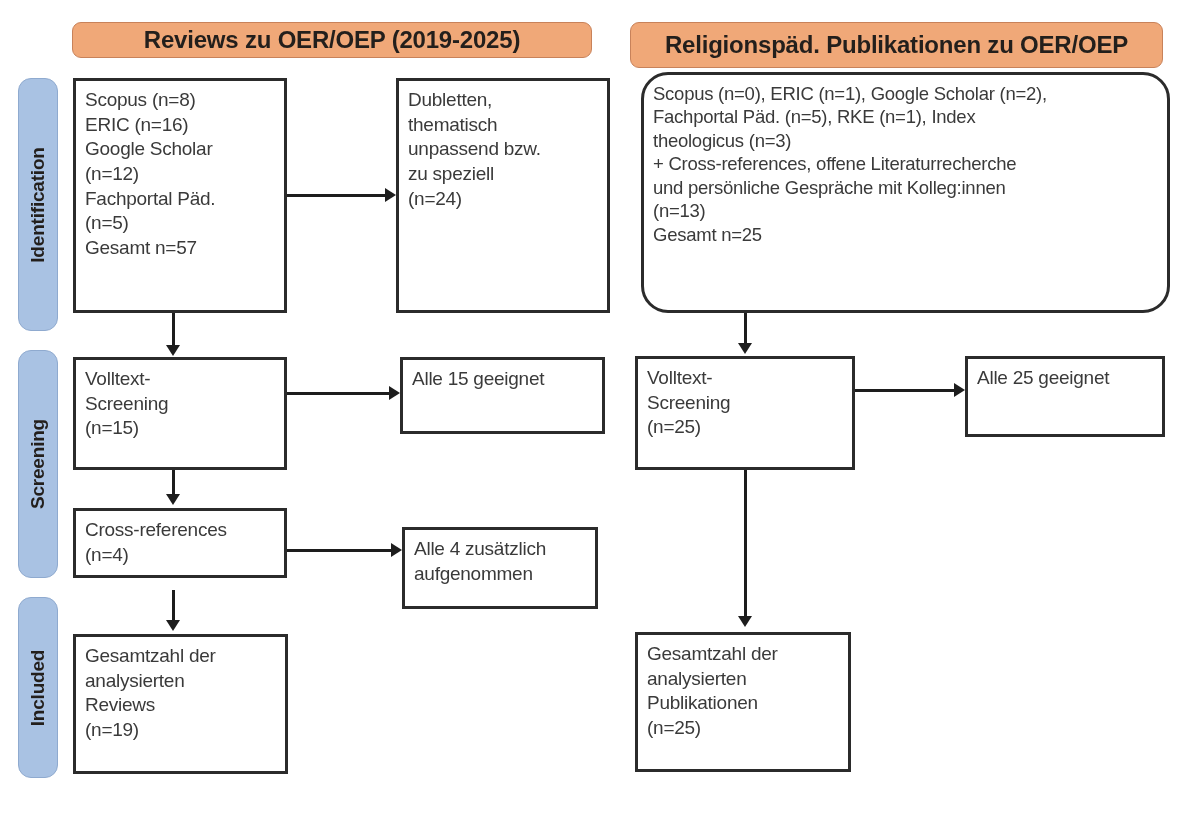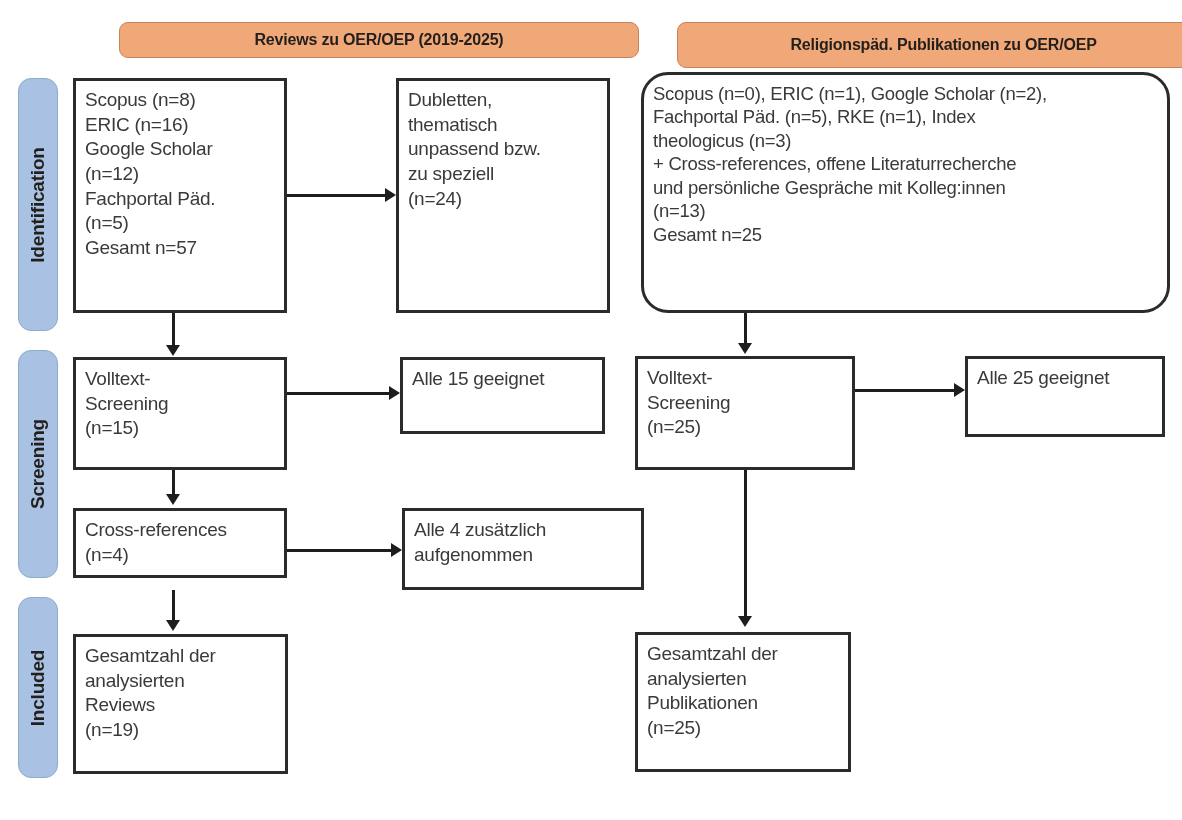--- a/index.html
+++ b/index.html
@@ -18,29 +18,28 @@
   }
 
   
   .col-header {
     position: absolute;
     box-sizing: border-box;
     background: #F0A878;
     border: 1px solid #C8825A;
     border-radius: 9px;
     color: #231f1c;
-    font-size: 16px;
+    font-size: 24px;
     font-weight: bold;
     letter-spacing: -0.2px;
     display: flex;
     align-items: center;
     justify-content: center;
     text-align: center;
     line-height: 1;
-    margin-left: 47px;
   }
 
   
   .stage-label {
     position: absolute;
     box-sizing: border-box;
     background: #A9C2E3;
     border: 1px solid #8FAACF;
     border-radius: 13px;
     display: flex;
@@ -160,21 +159,21 @@
   <div class="arrow-right" style="left:389px; top:386px;"></div>
 
   <div class="vline" style="left:172px; top:470px; height:26px;"></div>
   <div class="arrow-down" style="left:166px; top:494px;"></div>
 
   <div class="box" style="left:73px; top:508px; width:214px; height:70px;">
     <span class="ln">Cross-references</span>
     <span class="ln">(n=4)</span>
   </div>
 
-  <div class="box" style="left:402px; top:508px; width:242px; height:82px;">
+  <div class="box" style="left:402px; top:527px; width:196px; height:82px;">
     <span class="ln">Alle 4 zusätzlich</span>
     <span class="ln">aufgenommen</span>
   </div>
 
   <div class="hline" style="left:287px; top:549px; width:104px;"></div>
   <div class="arrow-right" style="left:391px; top:543px;"></div>
 
   <div class="vline" style="left:172px; top:590px; height:32px;"></div>
   <div class="arrow-down" style="left:166px; top:620px;"></div>
 

